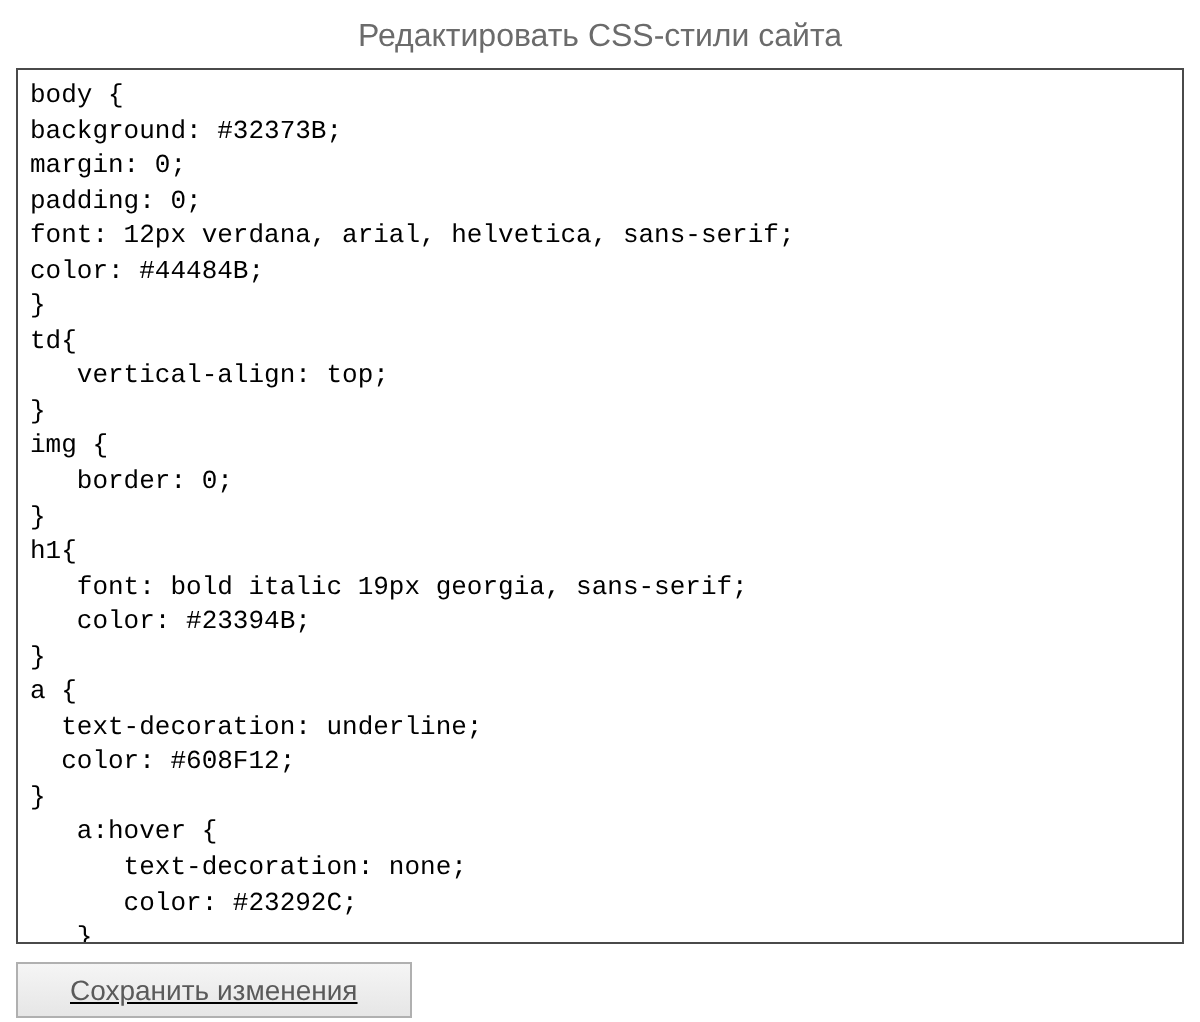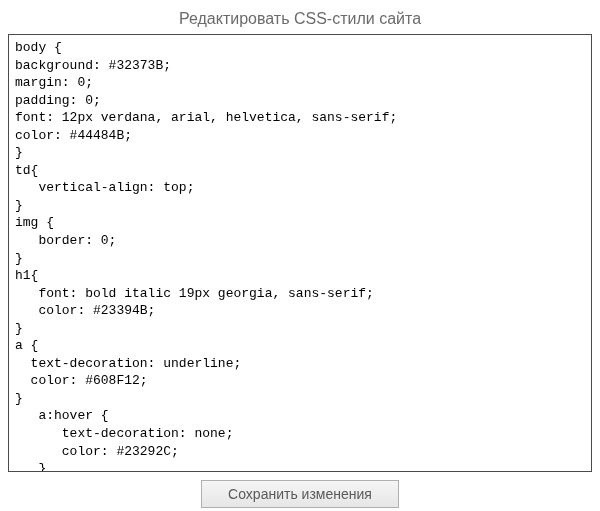--- a/index.html
+++ b/index.html
@@ -33,22 +33,23 @@
       line-height: 1.35;
       color: #000000;
       padding: 4px 6px;
       resize: none;
       white-space: pre;
       overflow: hidden;
       outline: none;
     }
     .button-row {
       display: flex;
-      justify-content: center;
+      justify-content: flex-start;
       padding-top: 4px;
+      text-decoration: underline;
     }
     .save-btn {
       background: linear-gradient(#f5f5f5, #e6e6e6);
       border: 1px solid #b0b0b0;
       color: #5a5a5a;
       font-size: 14px;
       padding: 5px 26px;
       font-family: Arial, sans-serif;
       cursor: pointer;
     }

